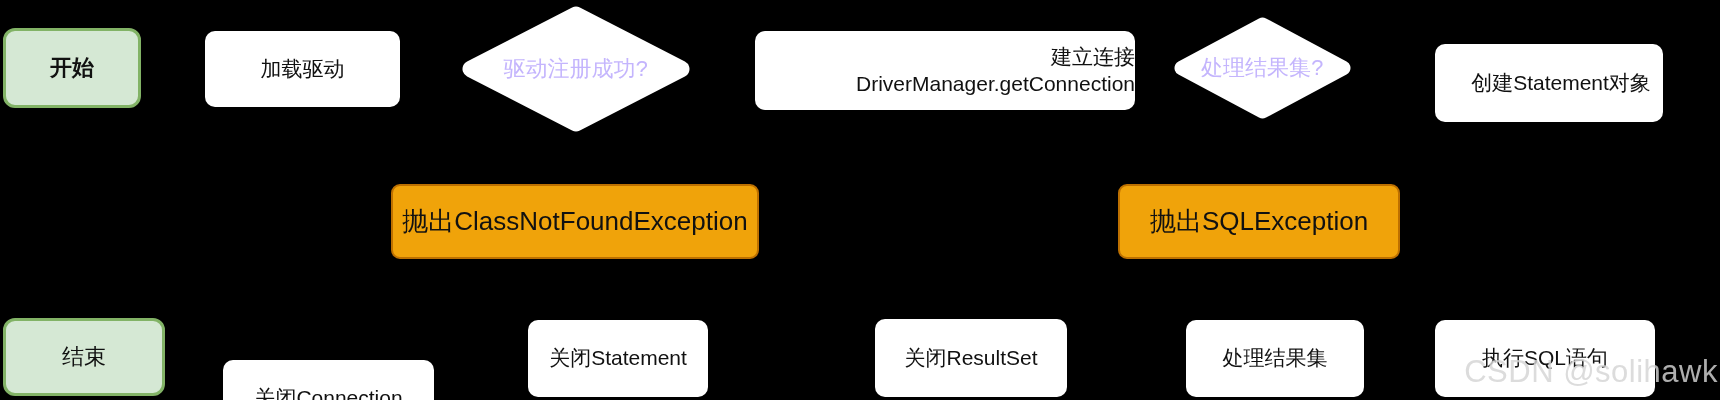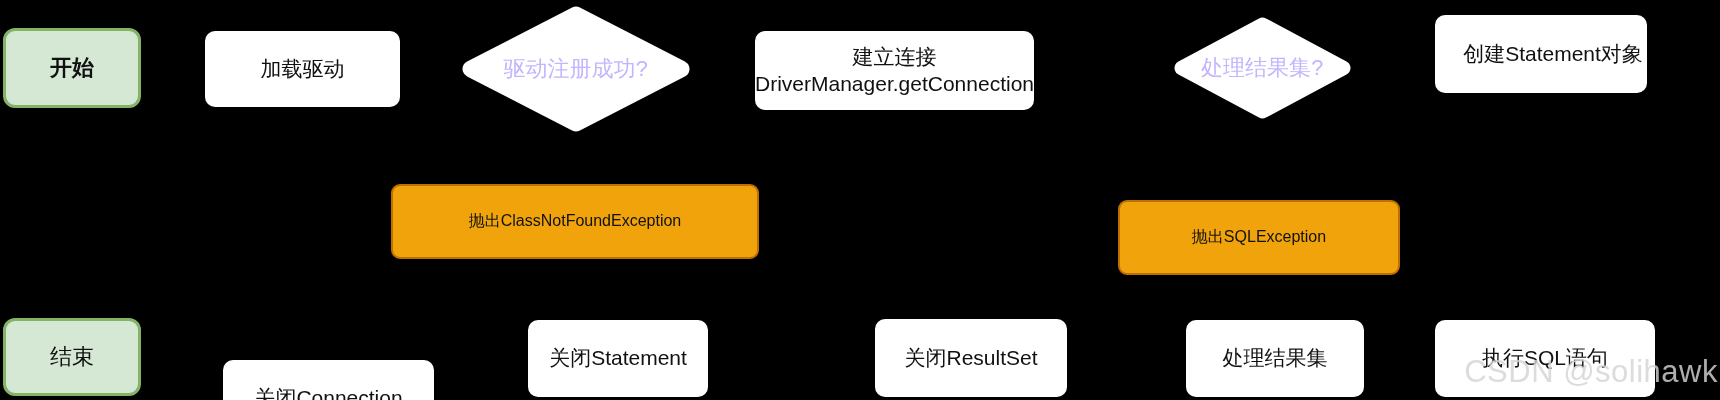--- a/index.html
+++ b/index.html
@@ -14,40 +14,40 @@
   .node{
     position:absolute;
     display:flex;flex-direction:column;
     align-items:center;justify-content:center;
     text-align:center;
     font-size:21px;line-height:1.28;
     box-sizing:border-box;
   }
   .rect-white{background:#ffffff;border-radius:10px;}
   .rect-green{background:#d5e8d4;border:3px solid #82b366;border-radius:12px;font-size:22px;}
-  .rect-orange{background:#f0a30a;border:2px solid #bd7000;border-radius:9px;font-size:16px;}
+  .rect-orange{background:#f0a30a;border:2px solid #bd7000;border-radius:9px;font-size:26px;}
   .diamond-wrap{position:absolute;}
   .diamond-wrap svg{position:absolute;left:0;top:0;width:100%;height:100%;}
   .diamond-label{
     position:absolute;left:0;top:0;right:0;bottom:0;
     display:flex;align-items:center;justify-content:center;
     font-size:22px;color:#c4b5fd;font-family:Liberation Mono, monospace;
   }
   
   .n-start{left:3px;top:28px;width:138px;height:80px;font-weight:bold;}
   .n-load-driver{left:205px;top:31px;width:195px;height:76px;text-align:center;}
   .d-driver-registered{left:460px;top:5px;width:232px;height:128px;}
-  .n-connect{left:755px;top:31px;width:279px;height:79px;}
+  .n-connect{left:755px;top:31px;width:380px;height:79px;align-items:flex-end;}
   .d-auth-success{left:1172px;top:16px;width:181px;height:104px;}
-  .n-create-statement{left:1435px;top:15px;width:212px;height:78px;padding-left:24px;}
+  .n-create-statement{left:1435px;top:44px;width:228px;height:78px;padding-left:24px;}
   
   .n-throw-cnfe{left:391px;top:184px;width:368px;height:75px;}
-  .n-throw-sqle{left:1118px;top:184px;width:282px;height:75px;margin-top:16px;}
+  .n-throw-sqle{left:1118px;top:184px;width:282px;height:75px;}
   
-  .n-end{left:3px;top:318px;width:138px;height:78px;}
+  .n-end{left:3px;top:318px;width:162px;height:78px;}
   .n-close-connection{left:223px;top:320px;width:211px;height:77px;margin-top:40px;}
   .n-close-statement{left:528px;top:320px;width:180px;height:77px;}
   .n-close-resultset{left:875px;top:319px;width:192px;height:78px;align-items:center;}
   .n-process-results{left:1186px;top:320px;width:178px;height:77px;}
   .n-execute-sql{left:1435px;top:320px;width:220px;height:77px;}
   
   .watermark{
     position:absolute;
     right:2px;top:354px;
     font-size:31px;

